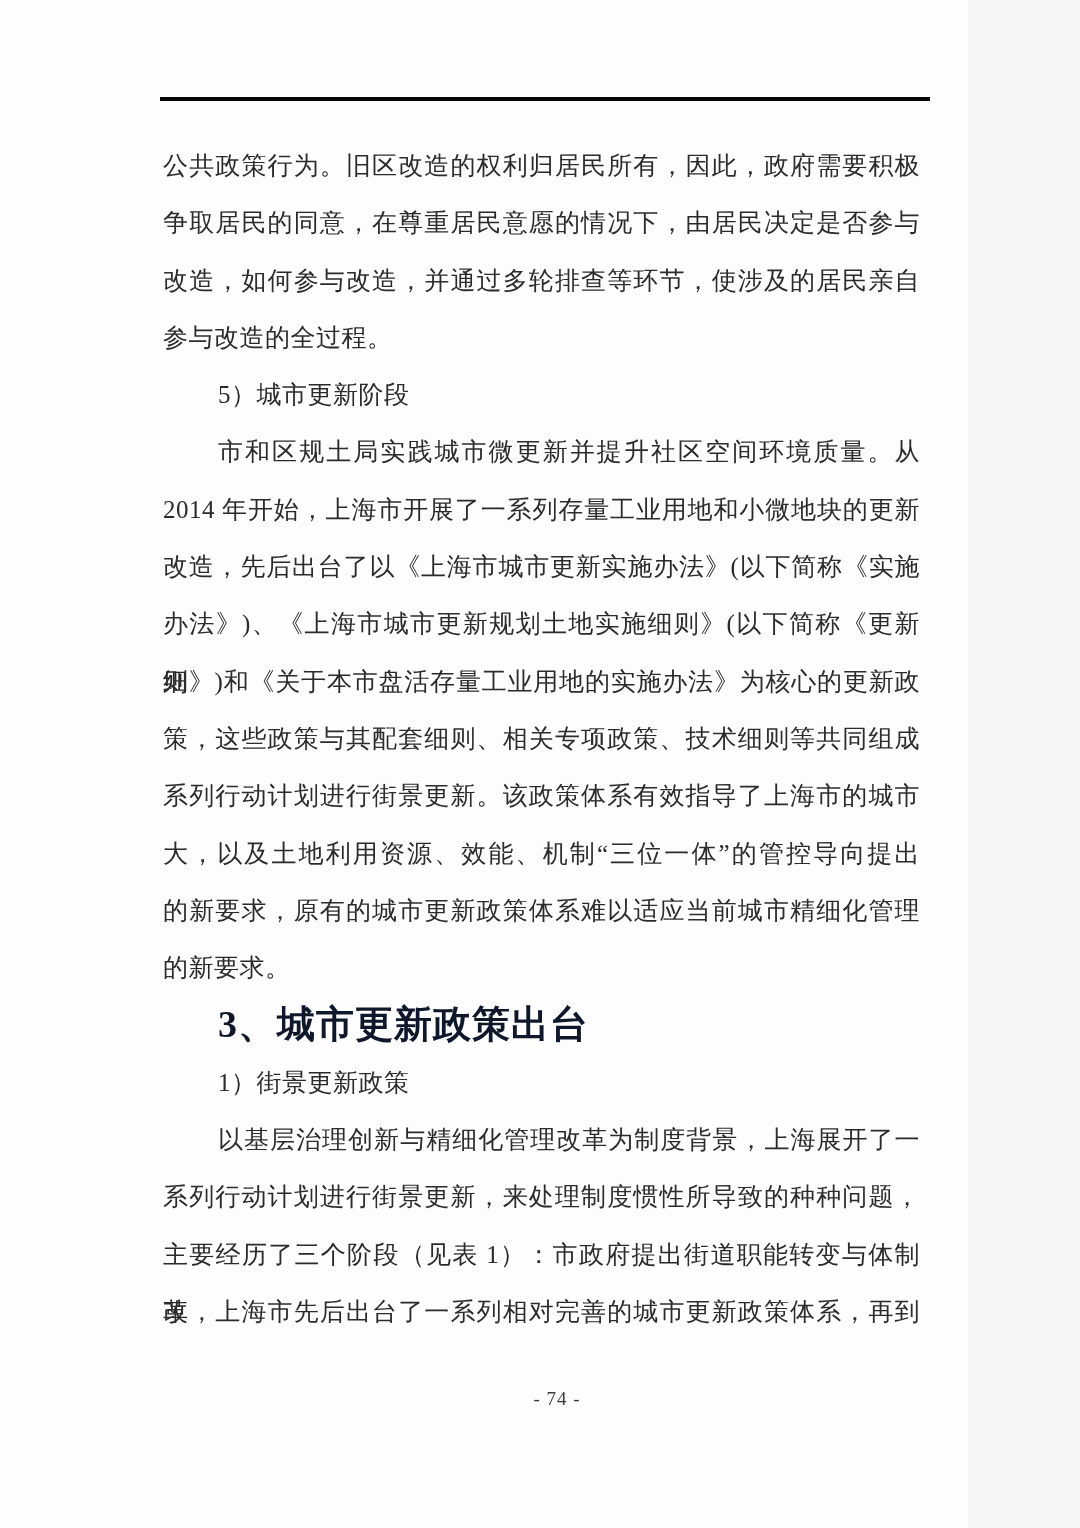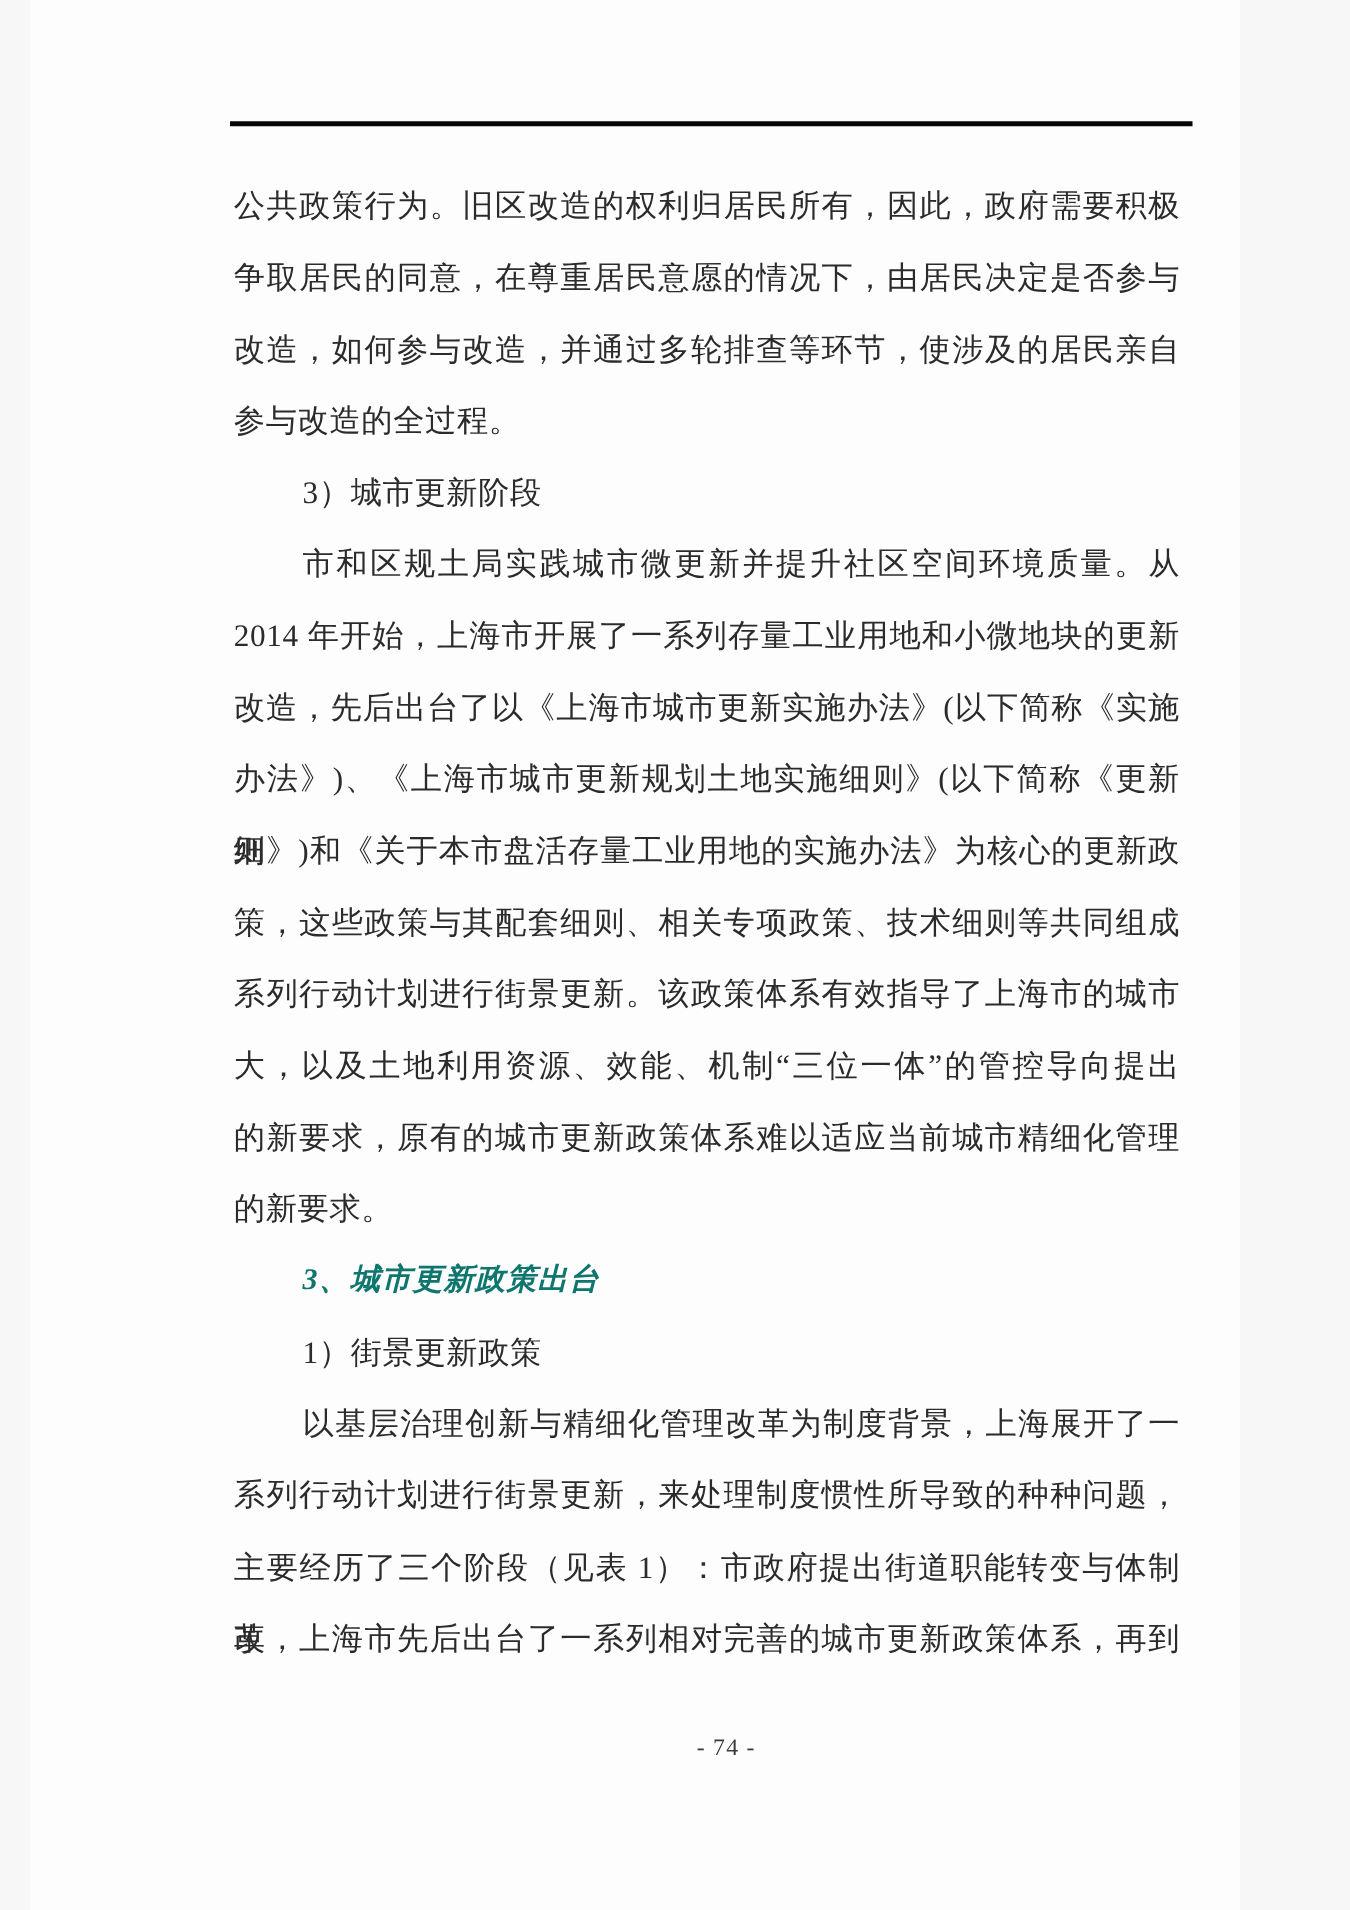--- a/index.html
+++ b/index.html
@@ -9,21 +9,20 @@
     height: 1528px;
     background: #f7f7f7;
     font-family: "Liberation Serif", "DejaVu Serif", serif;
   }
   .page {
     position: relative;
     width: 968px;
     height: 1528px;
     background: #fdfdfd;
     overflow: hidden;
-    margin-left: 24px;
   }
   .header-rule {
     position: absolute;
     left: 160px;
     top: 97px;
     width: 770px;
     height: 4px;
     background: #060606;
   }
   .text-column {
@@ -46,24 +45,23 @@
     text-align: justify;
     text-align-last: justify;
   }
   .line.lt {
     text-align: right;
     text-align-last: left;
   }
   .line.ind { padding-left: 55px; }
   .line.heading {
     font-weight: bold;
-    font-size: 24px;
-    color: #0f766e;
+    font-size: 38px;
+    color: #0f172a;
     letter-spacing: 1px;
-    font-style: italic;
   }
   .footer {
     position: absolute;
     left: 17px;
     top: 1388px;
     width: 1080px;
     text-align: center;
     font-size: 19px;
     color: #3a3a3a;
     letter-spacing: 1px;
@@ -72,21 +70,21 @@
 </head>
 <body>
 
 <div class="page">
   <div class="header-rule"></div>
   <div class="text-column" id="text-column">
       <div class="line jt">公共政策行为。旧区改造的权利归居民所有，因此，政府需要积极</div>
       <div class="line jt">争取居民的同意，在尊重居民意愿的情况下，由居民决定是否参与</div>
       <div class="line jt">改造，如何参与改造，并通过多轮排查等环节，使涉及的居民亲自</div>
       <div class="line lt">参与改造的全过程。</div>
-      <div class="line lt ind">3）城市更新阶段</div>
+      <div class="line lt ind">5）城市更新阶段</div>
       <div class="line jt ind">市和区规土局实践城市微更新并提升社区空间环境质量。从</div>
       <div class="line jt">2014 年开始，上海市开展了一系列存量工业用地和小微地块的更新</div>
       <div class="line jt">改造，先后出台了以《上海市城市更新实施办法》(以下简称《实施</div>
       <div class="line jt">办法》)、《上海市城市更新规划土地实施细则》(以下简称《更新细</div>
       <div class="line jt">则》)和《关于本市盘活存量工业用地的实施办法》为核心的更新政</div>
       <div class="line jt">策，这些政策与其配套细则、相关专项政策、技术细则等共同组成</div>
       <div class="line jt">系列行动计划进行街景更新。该政策体系有效指导了上海市的城市</div>
       <div class="line jt">大，以及土地利用资源、效能、机制“三位一体”的管控导向提出</div>
       <div class="line jt">的新要求，原有的城市更新政策体系难以适应当前城市精细化管理</div>
       <div class="line lt">的新要求。</div>

